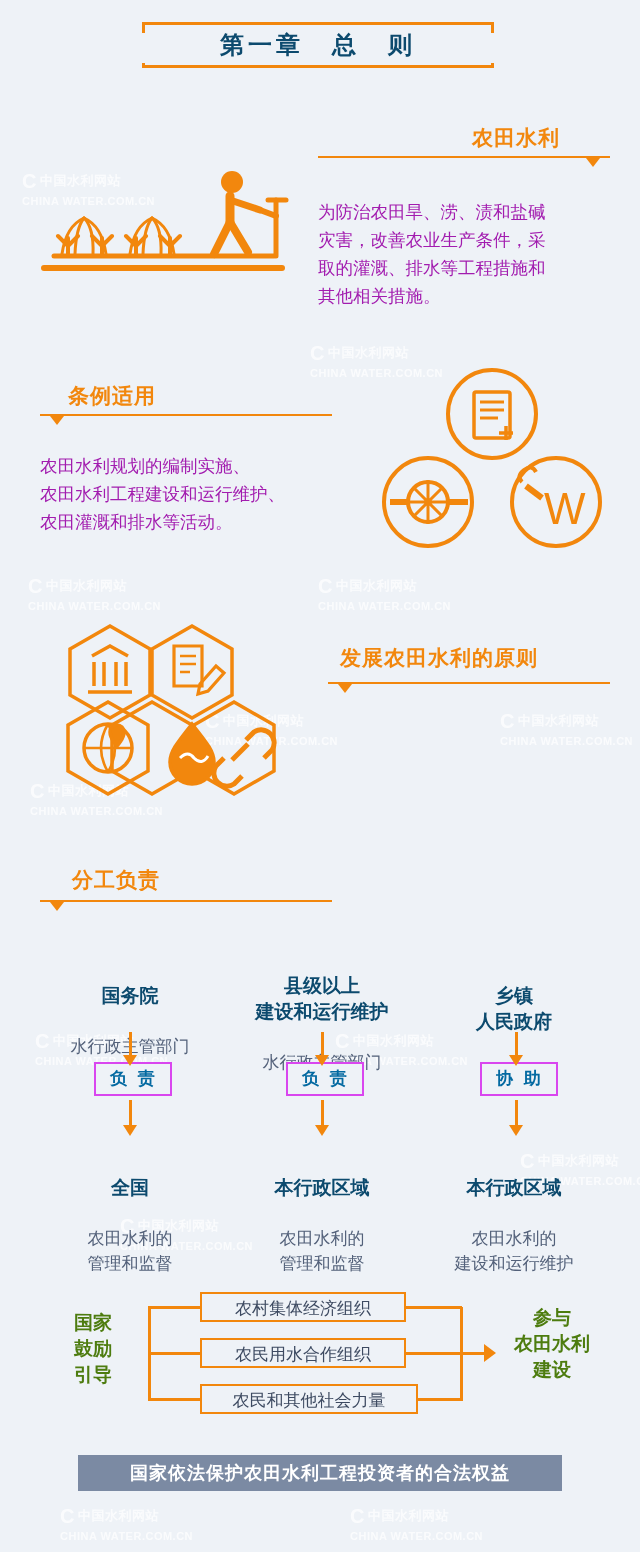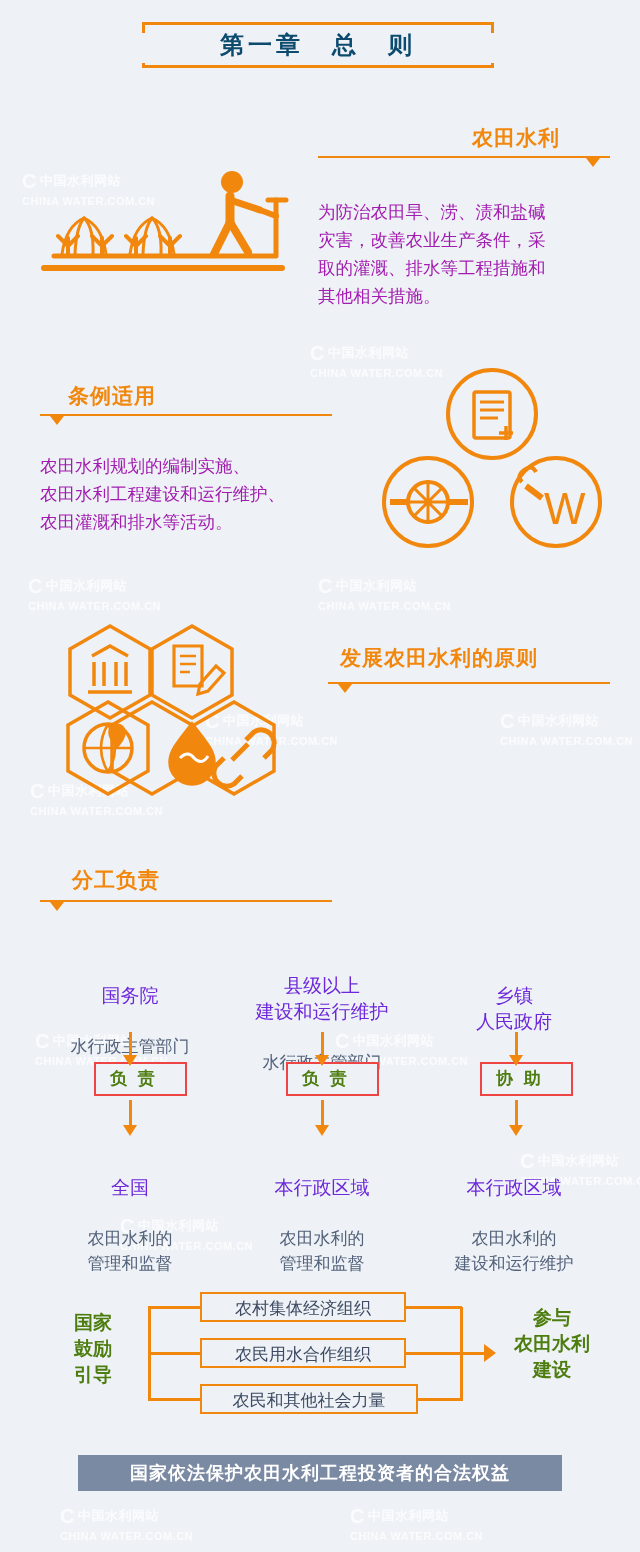--- a/index.html
+++ b/index.html
@@ -68,26 +68,26 @@
   .rule.r-right:after{left:auto;right:10px;}
 
   .para{
     position:absolute;color:#a21caf;font-size:17.5px;line-height:28px;white-space:pre-line;
   }
 
   
   .col-title{
     position:absolute;text-align:center;color:#53617a;font-size:17px;line-height:25px;white-space:pre-line;
   }
-  .col-title b{color:#6d28d9;font-size:19px;font-weight:normal;}
+  .col-title b{color:#0c4a6e;font-size:19px;font-weight:bold;}
 
   .tag{
-    position:absolute;border:2px solid #ef4444;color:#4d7c0f;
+    position:absolute;border:2px solid #d946ef;color:#0369a1;
     font-size:17px;font-weight:bold;letter-spacing:3px;
-    padding:3px 27px 4px 14px;background:#eef2f7;
+    padding:3px 12px 4px 14px;background:#eef2f7;
   }
   .arrow-v{
     position:absolute;width:3px;background:#f2870d;
   }
   .arrow-v:after{
     content:"";position:absolute;left:-6px;bottom:-10px;
     border-left:7.5px solid transparent;border-right:7.5px solid transparent;
     border-top:11px solid #f2870d;
   }
 

